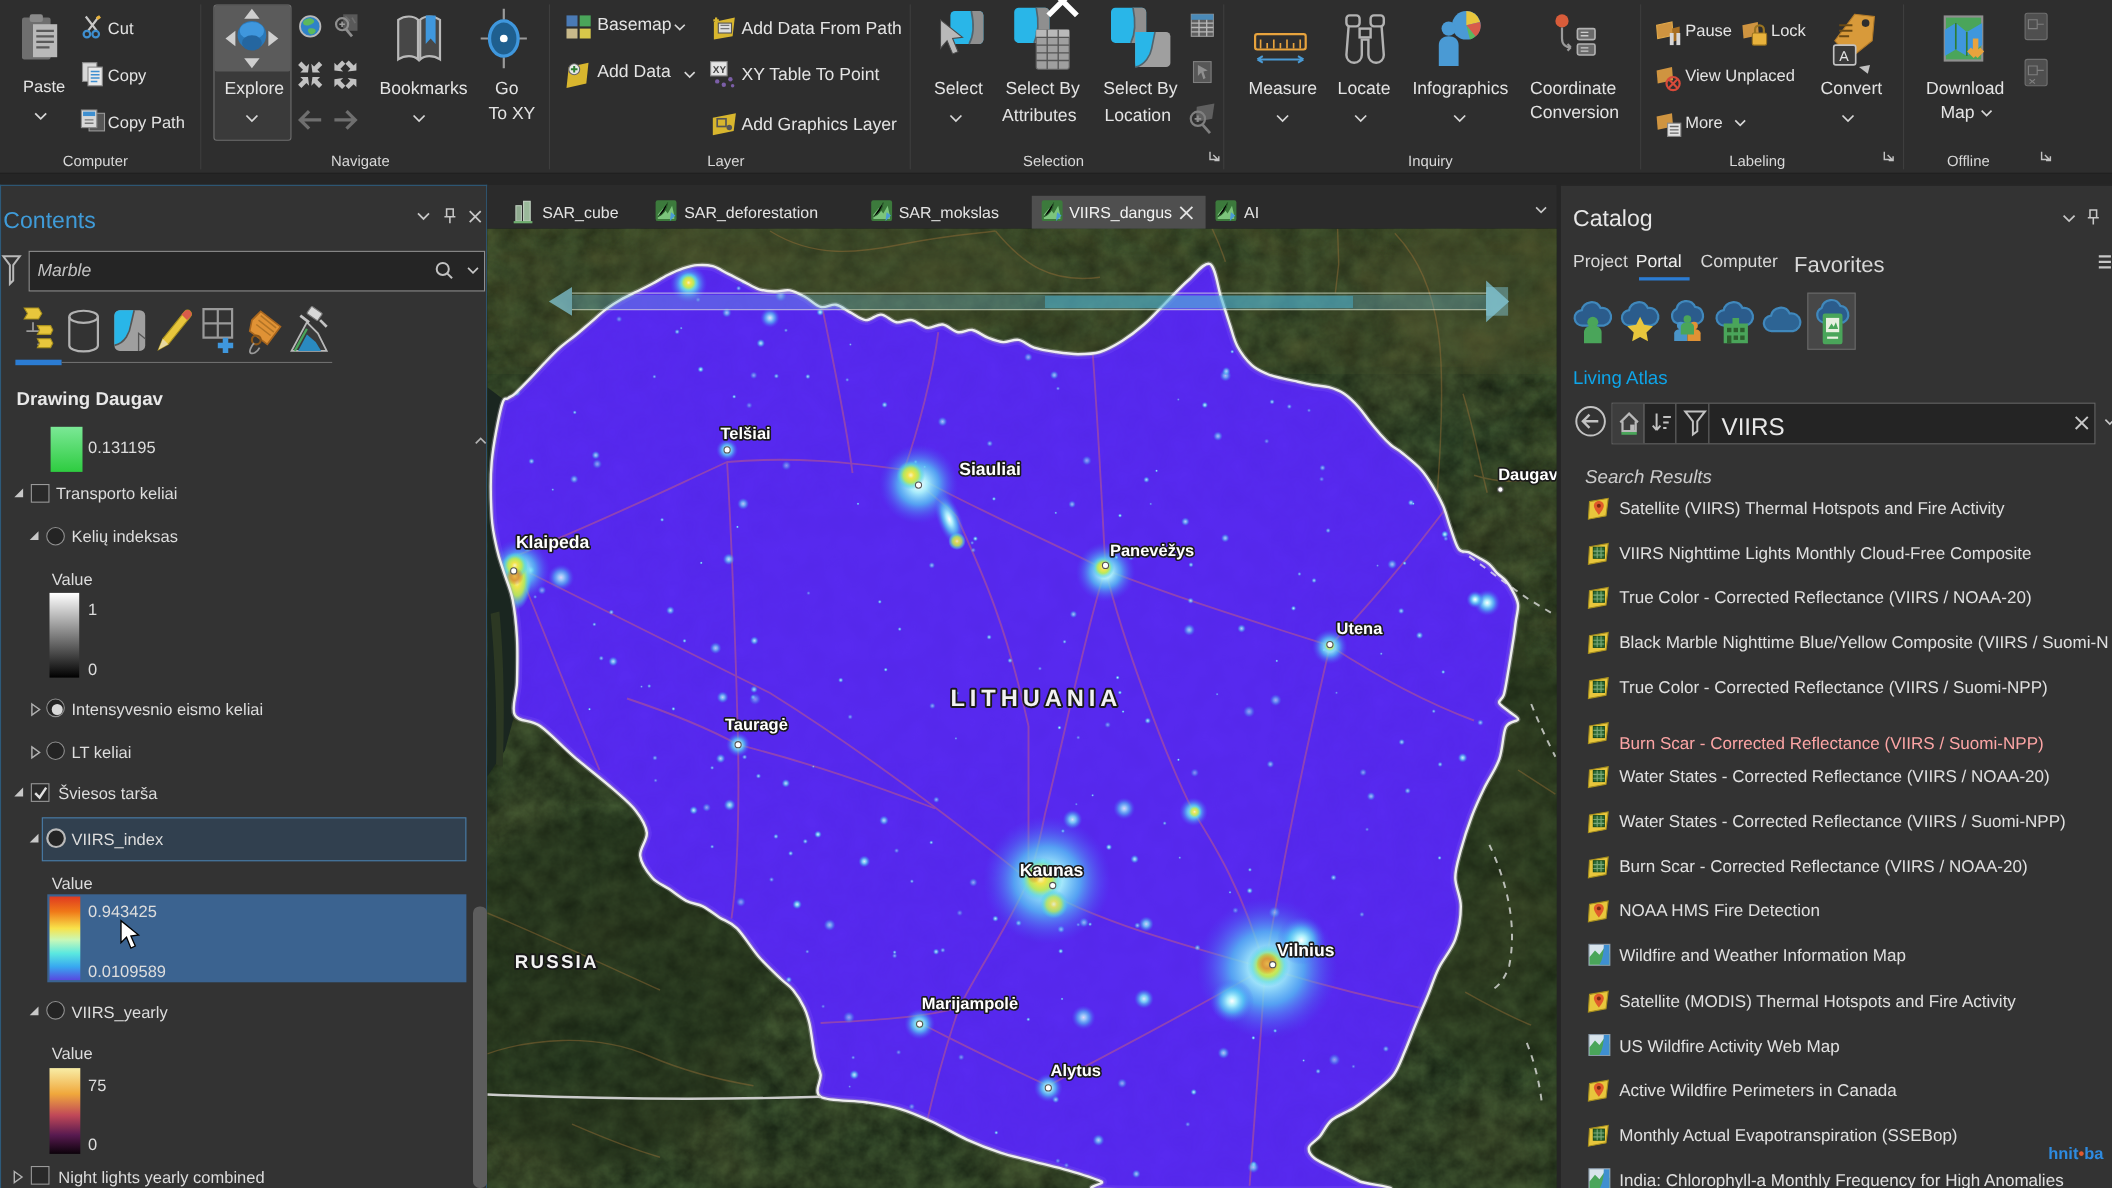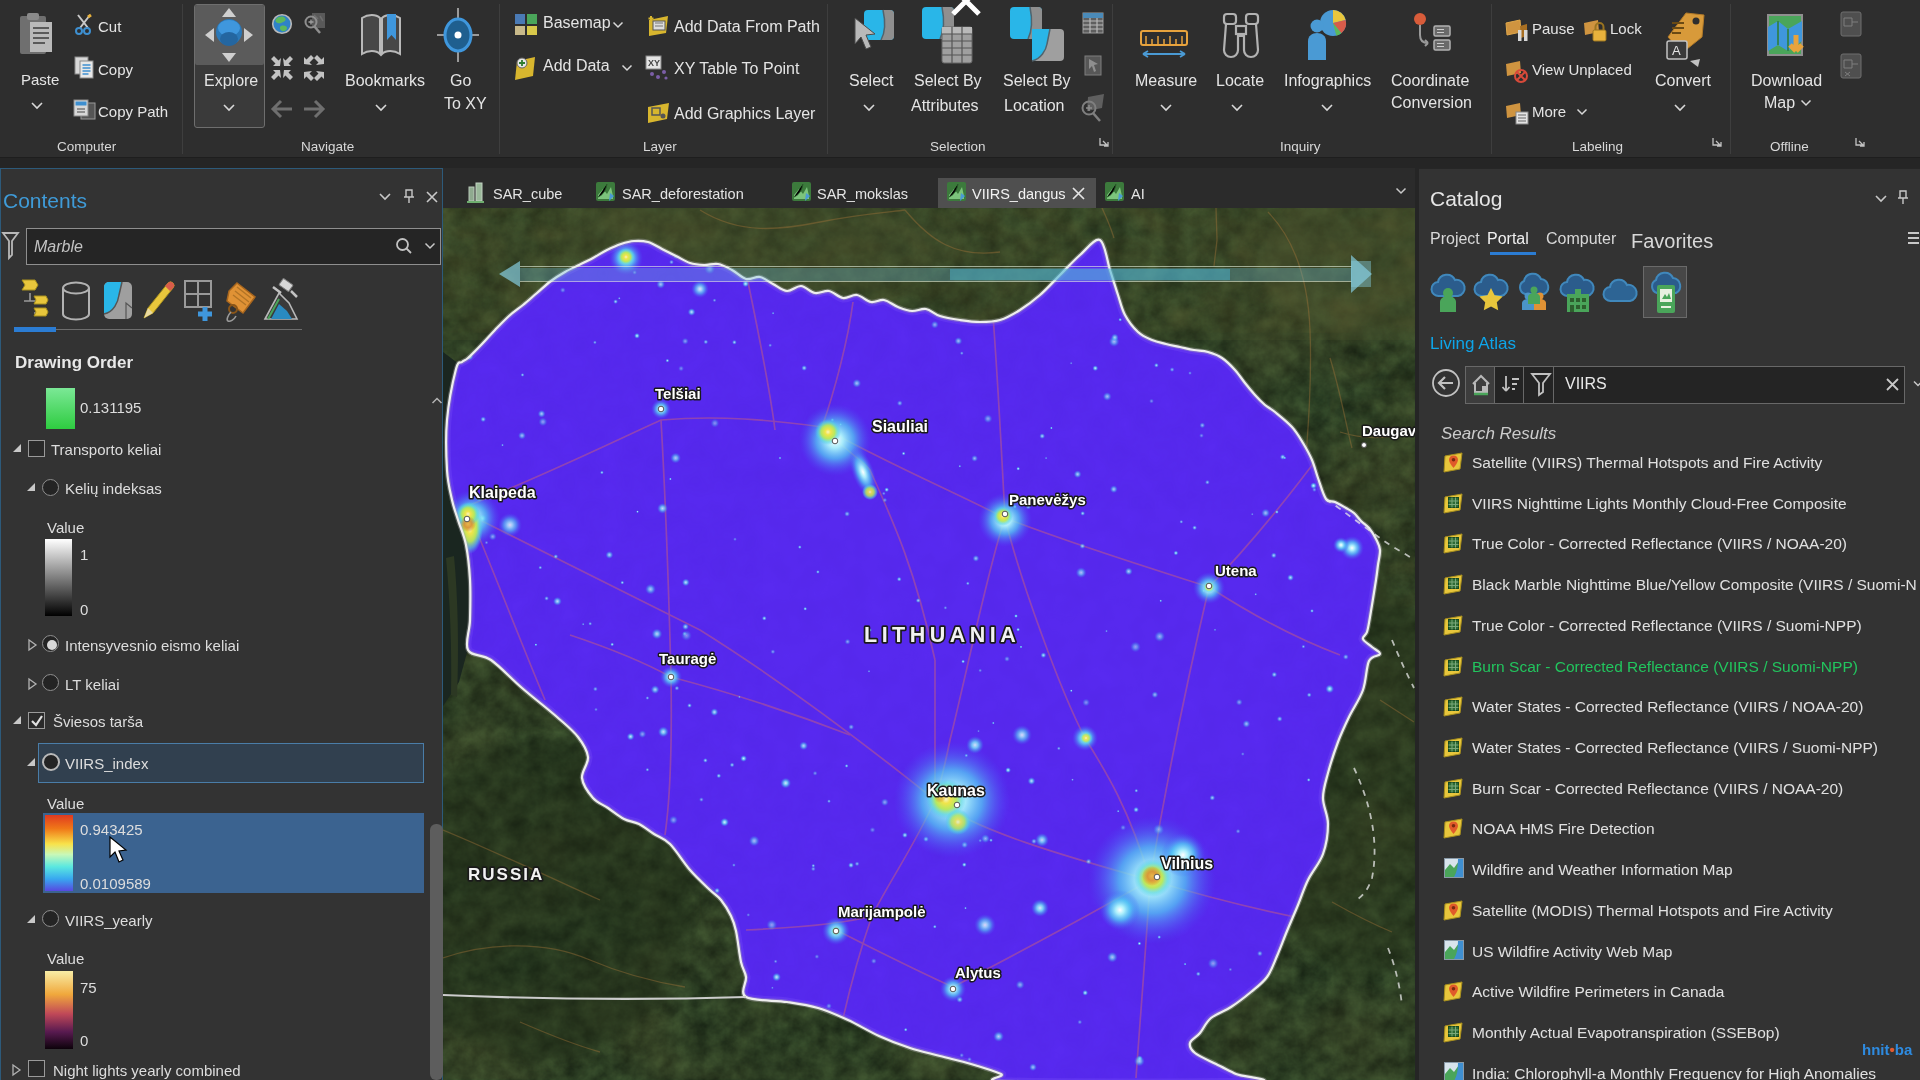--- a/index.html
+++ b/index.html
@@ -416,21 +416,21 @@
   <svg style="left:262px;top:110px" width="38" height="44" viewBox="0 0 38 44">
     <path d="M2 40L16 14l10 10 8 16z" fill="#3a3a3a" stroke="#b9b9b9" stroke-width="1.6"></path>
     <path d="M8 40l8-15 8 7 5 8z" fill="#2a8ac0"></path>
     <path d="M5 40l11-20" stroke="#4aa55a" stroke-width="2"></path>
     <rect x="17" y="2" width="12" height="8" rx="1" transform="rotate(35 23 6)" fill="#d8d8d8" stroke="#777"></rect>
     <path d="M10 8l8 6M28 12l6 6" stroke="#c2c2c2" stroke-width="2.5"></path>
   </svg>
   <div class="ab" style="left:13px;top:158px;width:42px;height:5px;background:#2b7cd3"></div>
   <div class="ab" style="left:55px;top:160px;width:246px;height:1px;background:#6e6e6e"></div>
 
-  <div class="ab" style="left:14px;top:184px;color:#e8e8e8;font-size:17px;font-weight:bold">Drawing Order</div>
+  <div class="ab" style="left:14px;top:184px;color:#e8e8e8;font-size:17px;font-weight:bold">Drawing Daugav</div>
 
   <div class="ab" style="left:45px;top:219px;width:29px;height:41px;background:linear-gradient(#7be896,#2ecc40)"></div>
   <div class="tree" style="left:79px;top:230px">0.131195</div>
 
   <svg style="left:11px;top:274px" width="11" height="11">
       <path d="M9 1v8H1z" fill="#c8c8c8"></path>
     </svg>
   <div class="ab" style="left:27px;top:271px;width:17px;height:17px;background:#2a2a2a;border:1.5px solid #9a9a9a"></div>
   <div class="tree" style="left:50px;top:272px">Transporto keliai</div>
 
@@ -1075,21 +1075,21 @@
   </svg>
   <div class="ab" style="left:77px;top:198px;width:28px;height:36px;border-right:1px solid #686868"></div>
   <svg style="left:82px;top:205px" width="19" height="21" viewBox="0 0 19 21">
     <path d="M5 2v15M5 17l-3.5-4M5 17l3.5-4" stroke="#c2c2c2" stroke-width="1.8" fill="none"></path>
     <path d="M11 5h7M11 10h5M11 15h3" stroke="#c2c2c2" stroke-width="1.8"></path>
   </svg>
   <div class="ab" style="left:106px;top:198px;width:29px;height:36px;border-right:1px solid #686868"></div>
   <svg style="left:112px;top:204px" width="20" height="23" viewBox="0 0 20 23">
     <path d="M1 1h18l-7 9v9l-4 3V10z" fill="none" stroke="#c2c2c2" stroke-width="1.8"></path>
   </svg>
-  <div class="ab" style="left:146px;top:206px;color:#e8e8e8;font-size:16px">VIIRS</div>
+  <div class="ab" style="left:146px;top:206px;color:#e8e8e8;font-size:22px">VIIRS</div>
   <svg style="left:466px;top:208px" width="15" height="15">
       <path d="M2 2l11 11M13 2L2 13" stroke="#c8c8c8" stroke-width="1.8"></path>
     </svg>
   <svg style="left:494px;top:211px" width="10" height="8">
       <path d="M1 1.5l4 4 4-4" stroke="#c8c8c8" stroke-width="1.5" fill="none"></path>
     </svg>
   <div class="ab" style="left:22px;top:255px;color:#cccccc;font-size:17px;font-style:italic">Search Results</div>
   <div id="results">
       <svg style="left:24px;top:282px" width="21" height="22" viewBox="0 0 21 22">
 <path d="M2 5l17-3-2 16-16 3z" fill="#e8c63c" stroke="#a8901e"></path>
@@ -1119,21 +1119,21 @@
 <path d="M2 5l17-3-2 16-16 3z" fill="#e8c63c" stroke="#a8901e"></path>
 <rect x="5.5" y="5.5" width="10" height="10" fill="#2d6a35" stroke="#184a20"></rect>
 <path d="M5.5 9h10M5.5 12.5h10M9 5.5v10M12.5 5.5v10" stroke="#7aa87a" stroke-width="1"></path>
       </svg>
 <div class="ab" style="left:53px;top:448px;color:#e0e0e0;font-size:15.5px;white-space:nowrap">True Color - Corrected Reflectance (VIIRS / Suomi-NPP)</div>
 <svg style="left:24px;top:486px" width="21" height="22" viewBox="0 0 21 22">
 <path d="M2 5l17-3-2 16-16 3z" fill="#e8c63c" stroke="#a8901e"></path>
 <rect x="5.5" y="5.5" width="10" height="10" fill="#2d6a35" stroke="#184a20"></rect>
 <path d="M5.5 9h10M5.5 12.5h10M9 5.5v10M12.5 5.5v10" stroke="#7aa87a" stroke-width="1"></path>
       </svg>
-<div class="ab" style="left:53px;top:489px;color:#22c55e;font-size:15.5px;white-space:nowrap">Burn Scar - Corrected Reflectance (VIIRS / Suomi-NPP)</div>
+<div class="ab" style="left:53px;top:499px;color:#fca5a5;font-size:15.5px;white-space:nowrap">Burn Scar - Corrected Reflectance (VIIRS / Suomi-NPP)</div>
 <svg style="left:24px;top:526px" width="21" height="22" viewBox="0 0 21 22">
 <path d="M2 5l17-3-2 16-16 3z" fill="#e8c63c" stroke="#a8901e"></path>
 <rect x="5.5" y="5.5" width="10" height="10" fill="#2d6a35" stroke="#184a20"></rect>
 <path d="M5.5 9h10M5.5 12.5h10M9 5.5v10M12.5 5.5v10" stroke="#7aa87a" stroke-width="1"></path>
       </svg>
 <div class="ab" style="left:53px;top:529px;color:#e0e0e0;font-size:15.5px;white-space:nowrap">Water States - Corrected Reflectance (VIIRS / NOAA-20)</div>
 <svg style="left:24px;top:567px" width="21" height="22" viewBox="0 0 21 22">
 <path d="M2 5l17-3-2 16-16 3z" fill="#e8c63c" stroke="#a8901e"></path>
 <rect x="5.5" y="5.5" width="10" height="10" fill="#2d6a35" stroke="#184a20"></rect>
 <path d="M5.5 9h10M5.5 12.5h10M9 5.5v10M12.5 5.5v10" stroke="#7aa87a" stroke-width="1"></path>

